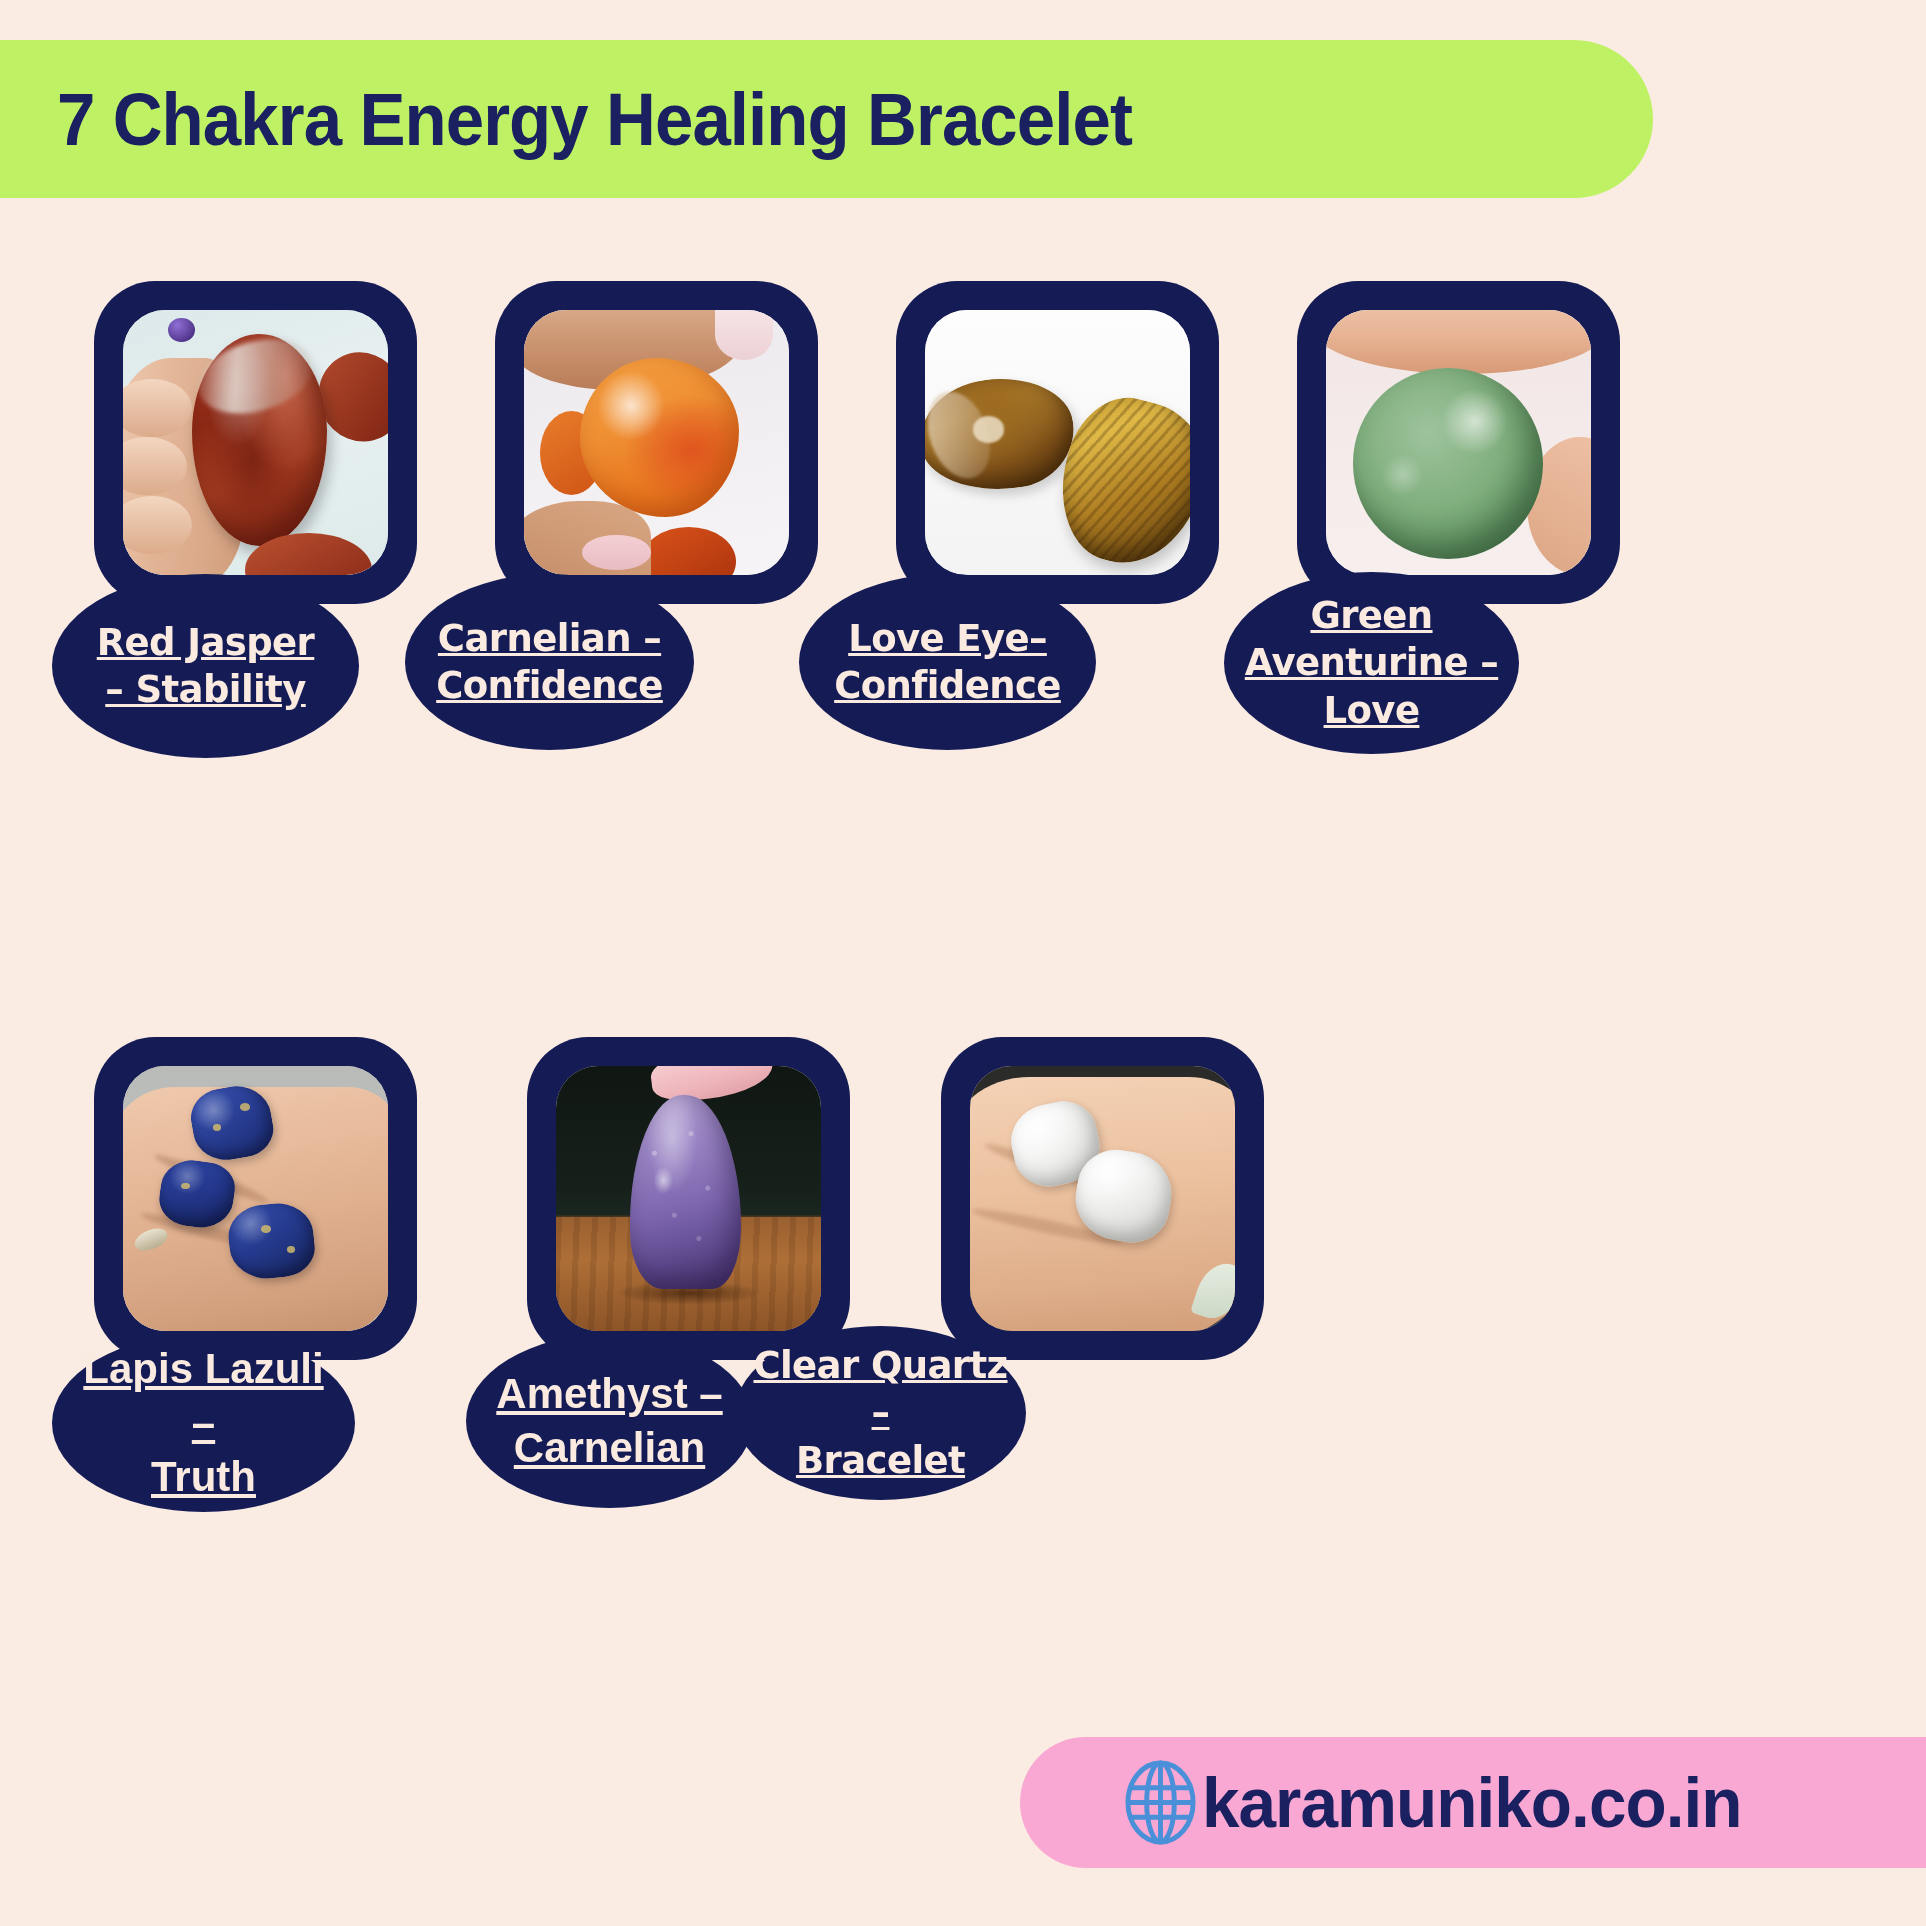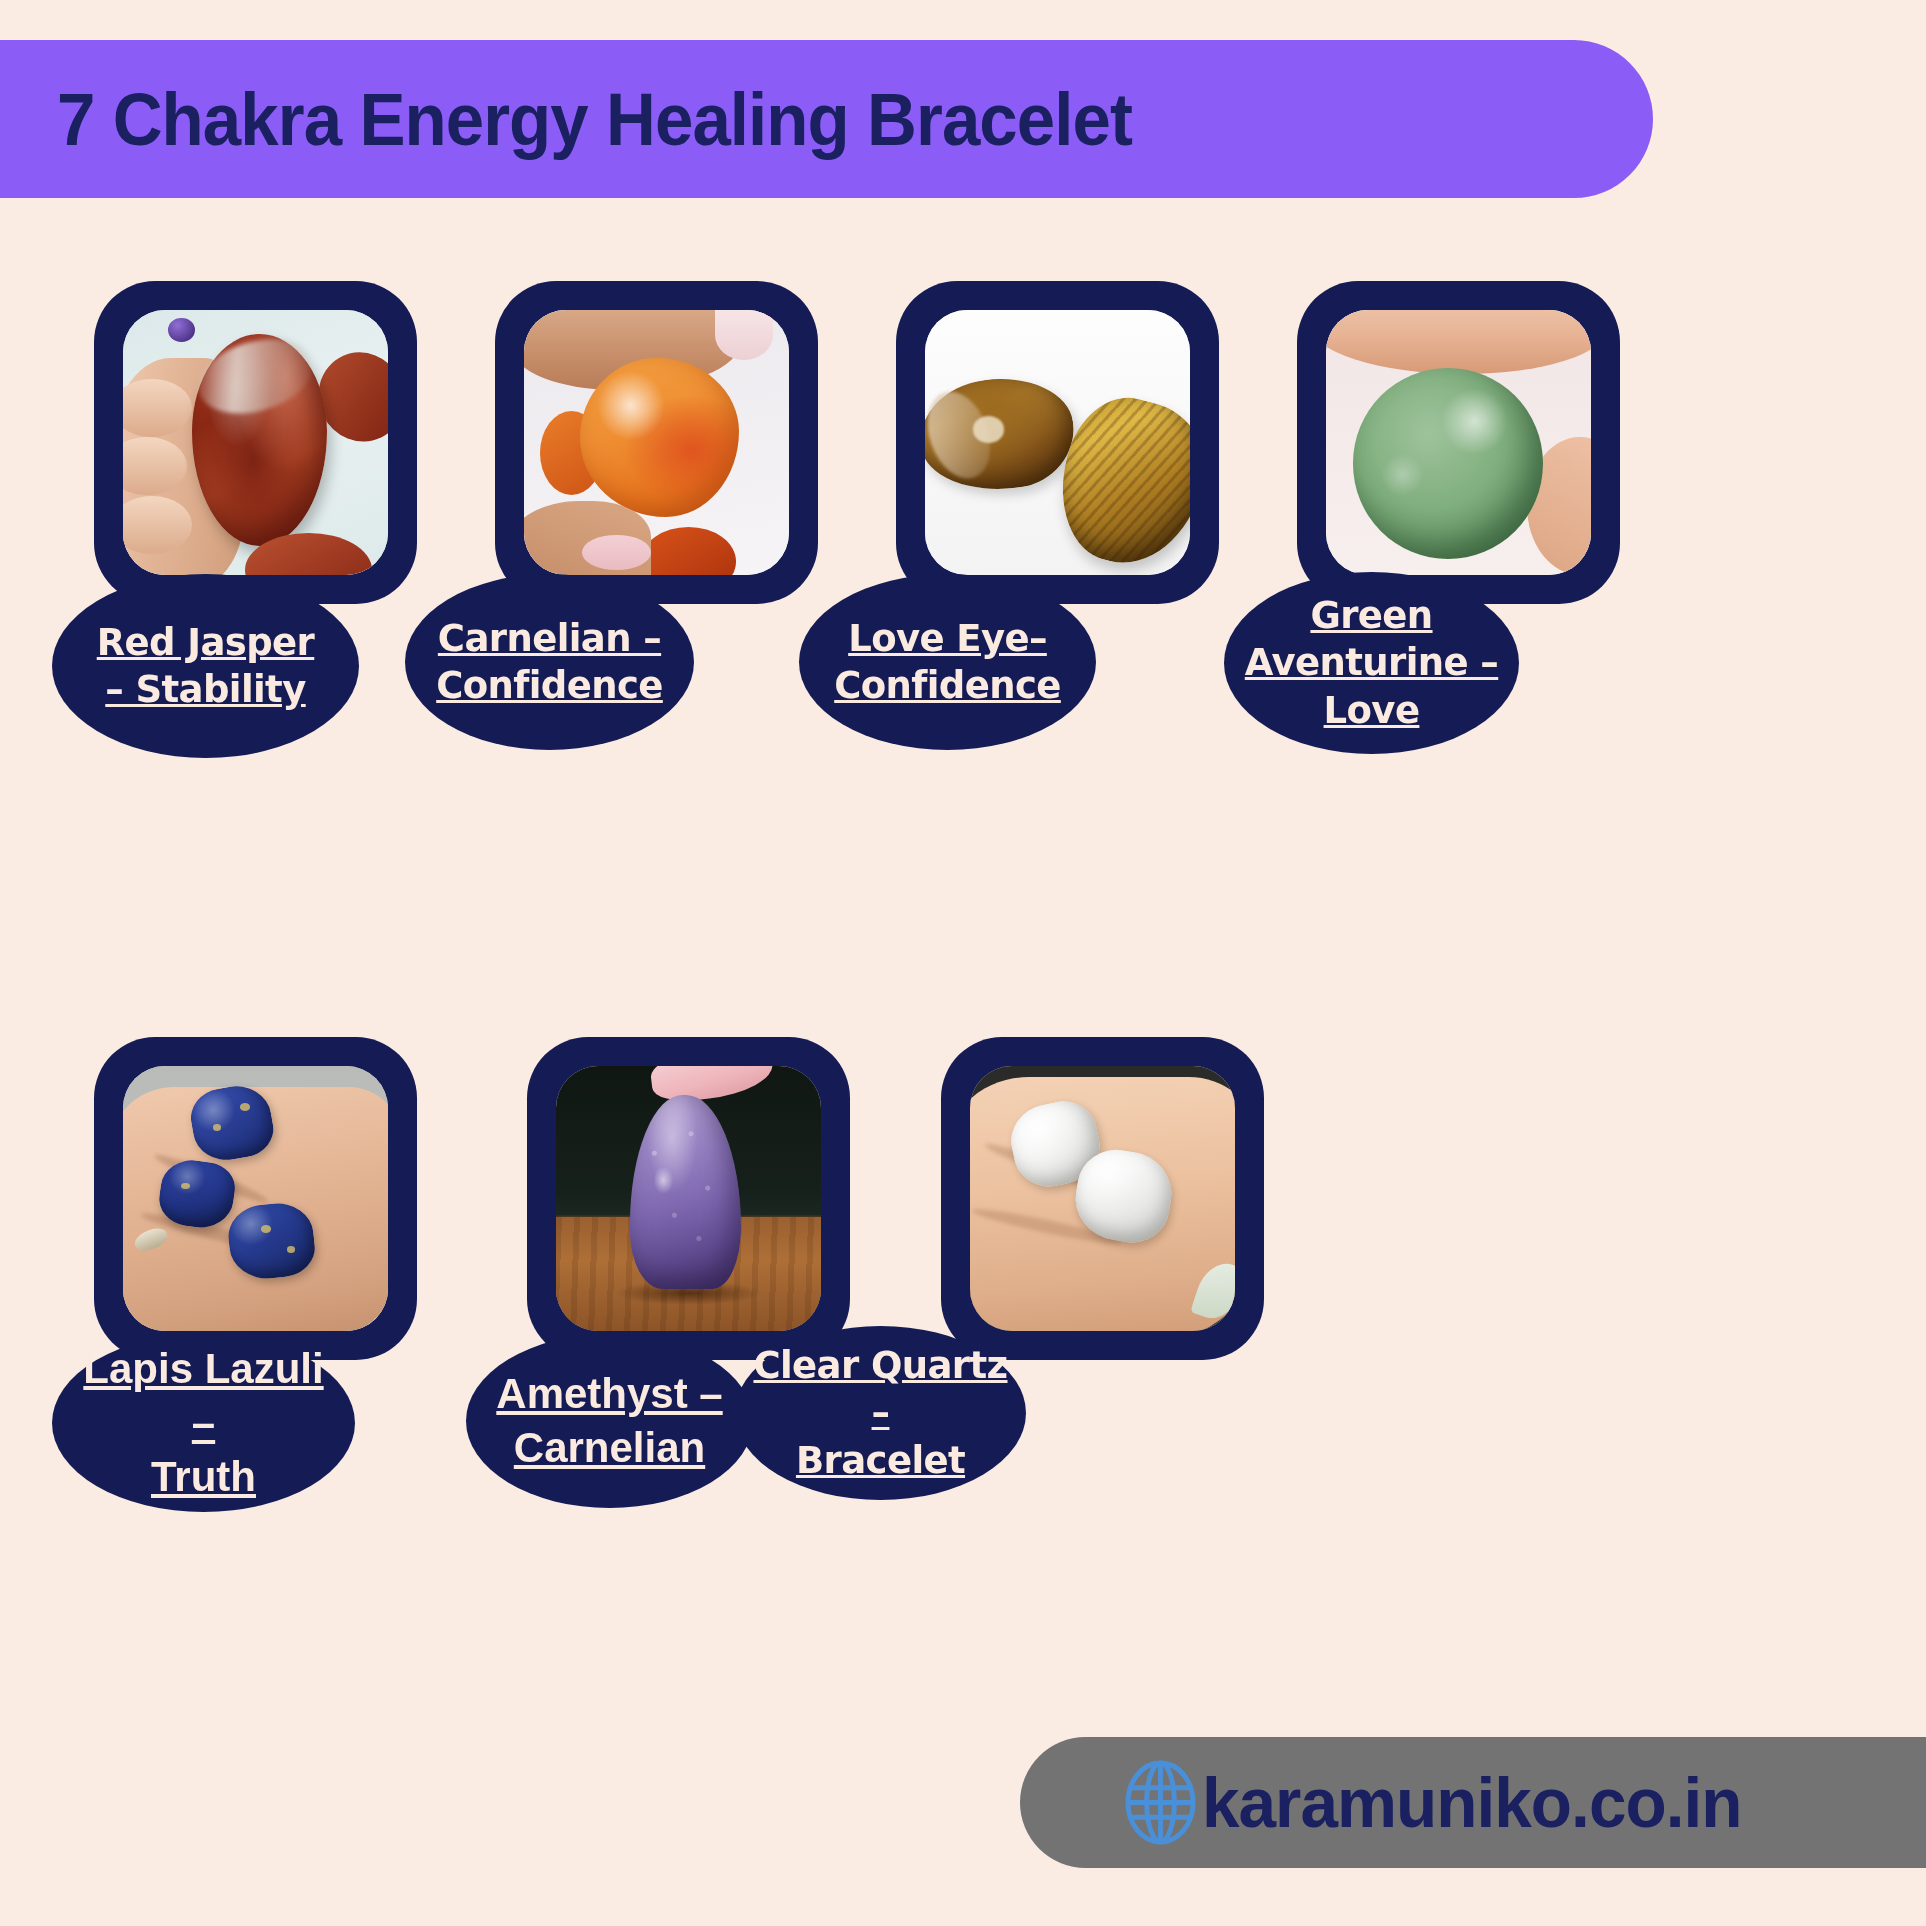--- a/index.html
+++ b/index.html
@@ -6,21 +6,21 @@
   body{
     width:1927px;height:1927px;
     background:#fbece3;
     font-family:"Liberation Sans",sans-serif;
     overflow:hidden;
     position:relative;
   }
   
   #title-banner{
     position:absolute;left:0;top:40px;width:1653px;height:158px;
-    background:#8b5cf6;
+    background:#bef264;
     border-radius:0 89px 89px 0;
     display:flex;align-items:center;
   }
   #title-text{
     margin-left:57px;
     font-family:"Liberation Sans Narrow","Liberation Sans",sans-serif;
     font-weight:bold;
     font-size:75px;
     letter-spacing:-1px;
     color:#1a2060;
@@ -74,21 +74,21 @@
     letter-spacing:-0.6px;
   }
   .pill.cond span{
     font-family:"Liberation Sans Narrow","Liberation Sans",sans-serif;
     font-size:42px;
     letter-spacing:0px;
   }
   
   #footer-bar{
     position:absolute;left:1020px;top:1737px;width:907px;height:131px;
-    background:#737373;
+    background:#f9a8d4;
     border-radius:69px 0 0 69px;
     display:flex;align-items:center;
   }
   #globe-icon{margin-left:103px;flex:0 0 auto;display:block;}
   #footer-url{
     margin-left:4px;
     font-family:"Liberation Sans Narrow","Liberation Sans",sans-serif;
     font-weight:bold;
     font-size:71px;
     color:#1a2060;

